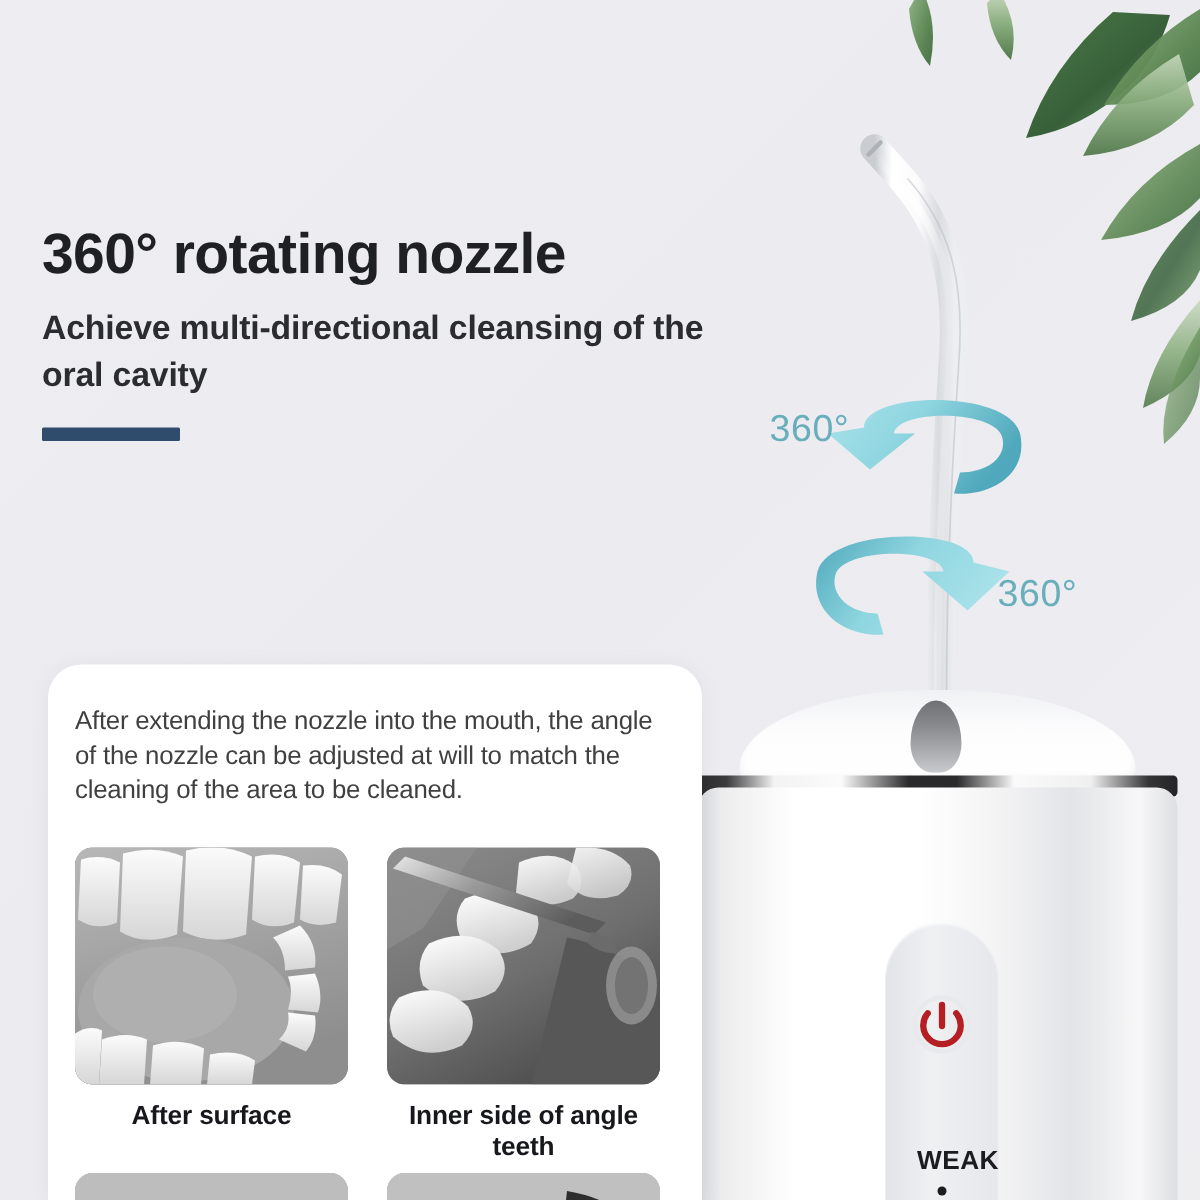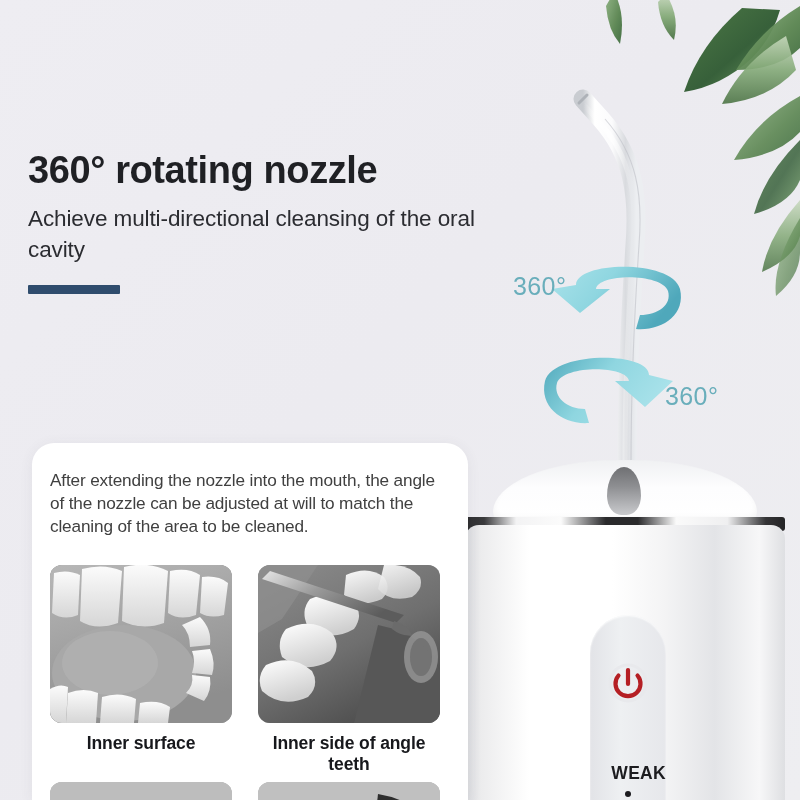--- a/index.html
+++ b/index.html
@@ -43,21 +43,21 @@
     letter-spacing: -0.4px;
     line-height: 1.05;
     margin: 0;
     white-space: nowrap;
   }
   .subhead {
     margin: 12px 0 0 0;
     font-size: 22.5px;
     color: #2b2c31;
     line-height: 1.38;
-    font-weight: normal;
+    font-weight: bold;
     letter-spacing: -0.1px;
     max-width: 460px;
   }
   .accent-bar {
     position: absolute;
     left: 28px;
     top: 285px;
     width: 92px;
     height: 9px;
     background: #2f4c6d;
@@ -426,21 +426,21 @@
             <path d="M150 52 q12 12 10 28 l-20 2 q0 -14 -8 -22 Z" fill="url(#toothG)"></path>
             <path d="M160 84 q6 14 2 26 l-20 -2 q4 -12 0 -22 Z" fill="url(#toothG)"></path>
             <path d="M160 112 q2 14 -6 24 l-18 -8 q8 -8 6 -18 Z" fill="url(#toothG)"></path>
 
             <path d="M18 128 q16 -6 30 0 l-2 30 l-30 0 Z" fill="url(#toothG)"></path>
             <path d="M52 132 q18 -6 34 2 l-2 24 l-34 0 Z" fill="url(#toothG)"></path>
             <path d="M90 138 q18 -4 30 4 l-2 16 l-30 0 Z" fill="url(#toothG)"></path>
             <path d="M0 124 q10 -6 18 -2 l-2 36 l-16 0 Z" fill="url(#toothG)"></path>
           </svg>
         </div>
-        <div class="thumb-caption">Inner surface</div>
+        <div class="thumb-caption">After surface</div>
       </div>
 
       <div class="thumb-cell">
         <div class="thumb">
           <svg width="182" height="158" viewBox="0 0 182 158">
             <defs>
               <linearGradient id="gumG2" x1="0" y1="0" x2="0.6" y2="1">
                 <stop offset="0%" stop-color="#8d8d8d"></stop>
                 <stop offset="60%" stop-color="#6f6f6f"></stop>
                 <stop offset="100%" stop-color="#4e4e4e"></stop>

